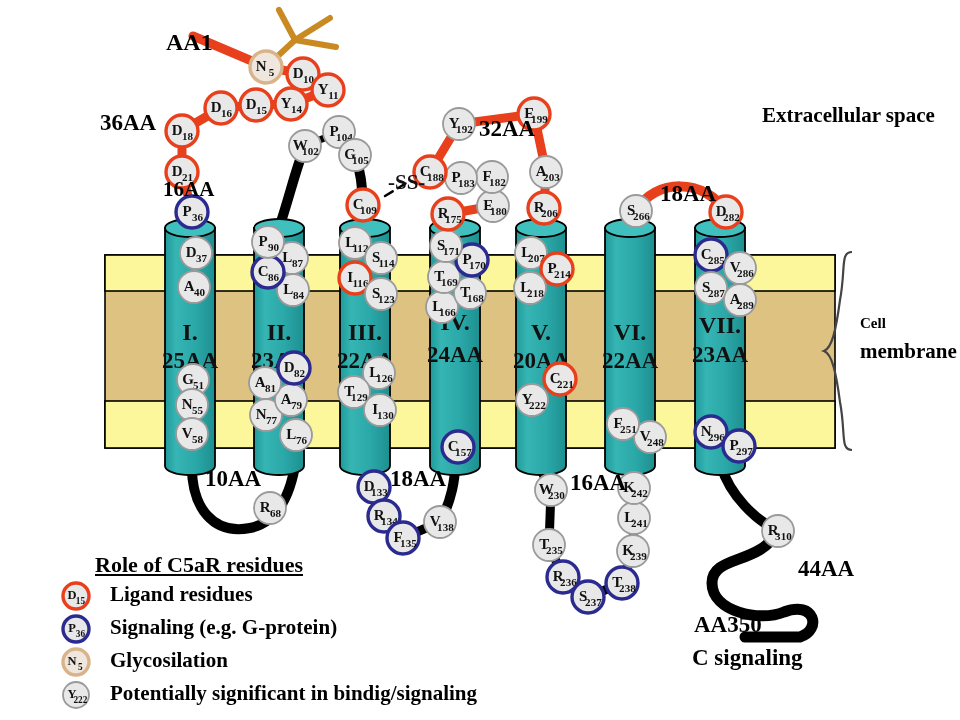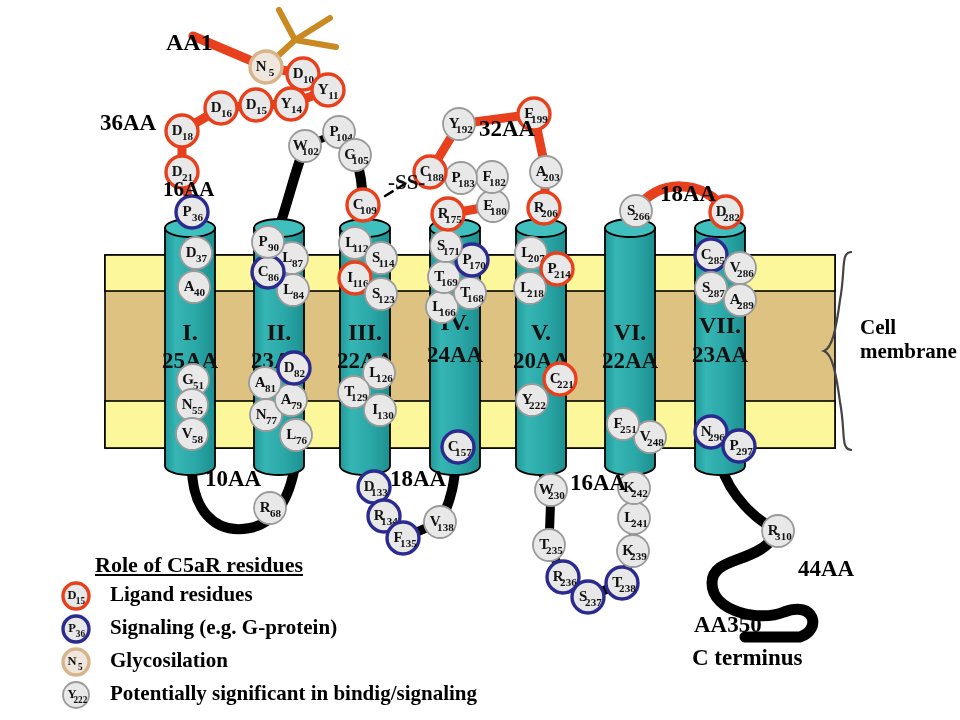--- a/index.html
+++ b/index.html
@@ -534,36 +534,37 @@
           <circle cx="76" cy="695" r="13" fill="#E8E8E8" stroke="#9A9A9A" stroke-width="1.8"></circle>
           <text x="72.1" y="698.38" text-anchor="middle" font-size="12.5" font-family="&quot;Liberation Serif&quot;, serif" font-weight="bold" fill="#111">Y</text>
           <text x="80.42" y="702.54" text-anchor="middle" font-size="9.3" font-family="&quot;Liberation Serif&quot;, serif" font-weight="bold" fill="#111">222</text>
         </g>
       </g>
   </svg>
 
   <div class="lbl" style="left:166px;top:29px;font-size:24px;">AA1</div>
   <div class="lbl" style="left:100px;top:110px;font-size:23px;">36AA</div>
 
-
-  <div class="lbl" style="left:860px;top:315px;font-size:21px;">Cell</div>
+  <div class="lbl" style="left:762px;top:103px;font-size:21px;">Extracellular space</div>
+
+  <div class="lbl" style="left:860px;top:315px;font-size:15px;">Cell</div>
   <div class="lbl" style="left:860px;top:339px;font-size:21px;">membrane</div>
 
   <div class="lbl" style="left:163px;top:177px;font-size:21px;">16AA</div>
   <div class="lbl" style="left:388px;top:170px;font-size:21px;color:#111;">-SS-</div>
   <div class="lbl" style="left:479px;top:116px;font-size:23px;">32AA</div>
   <div class="lbl" style="left:660px;top:181px;font-size:23px;">18AA</div>
 
   <div class="lbl" style="left:205px;top:466px;font-size:23px;">10AA</div>
   <div class="lbl" style="left:390px;top:466px;font-size:23px;">18AA</div>
   <div class="lbl" style="left:570px;top:470px;font-size:23px;">16AA</div>
 
   <div class="lbl" style="left:798px;top:556px;font-size:23px;">44AA</div>
   <div class="lbl" style="left:694px;top:612px;font-size:23px;">AA350</div>
-  <div class="lbl" style="left:692px;top:645px;font-size:23px;">C terminus</div>
+  <div class="lbl" style="left:692px;top:645px;font-size:23px;">C signaling</div>
 
   <div class="lbl" style="left:95px;top:552px;font-size:22px;text-decoration:underline;">Role of C5aR residues</div>
   <div id="legend-text">
       <div class="lbl" style="left: 110px; top: 582px; font-size: 21px;">Ligand residues</div>
       <div class="lbl" style="left: 110px; top: 615px; font-size: 21px;">Signaling (e.g. G-protein)</div>
       <div class="lbl" style="left: 110px; top: 648px; font-size: 21px;">Glycosilation</div>
       <div class="lbl" style="left: 110px; top: 681px; font-size: 21px;">Potentially significant in bindig/signaling</div>
     </div>
 
 </div>

